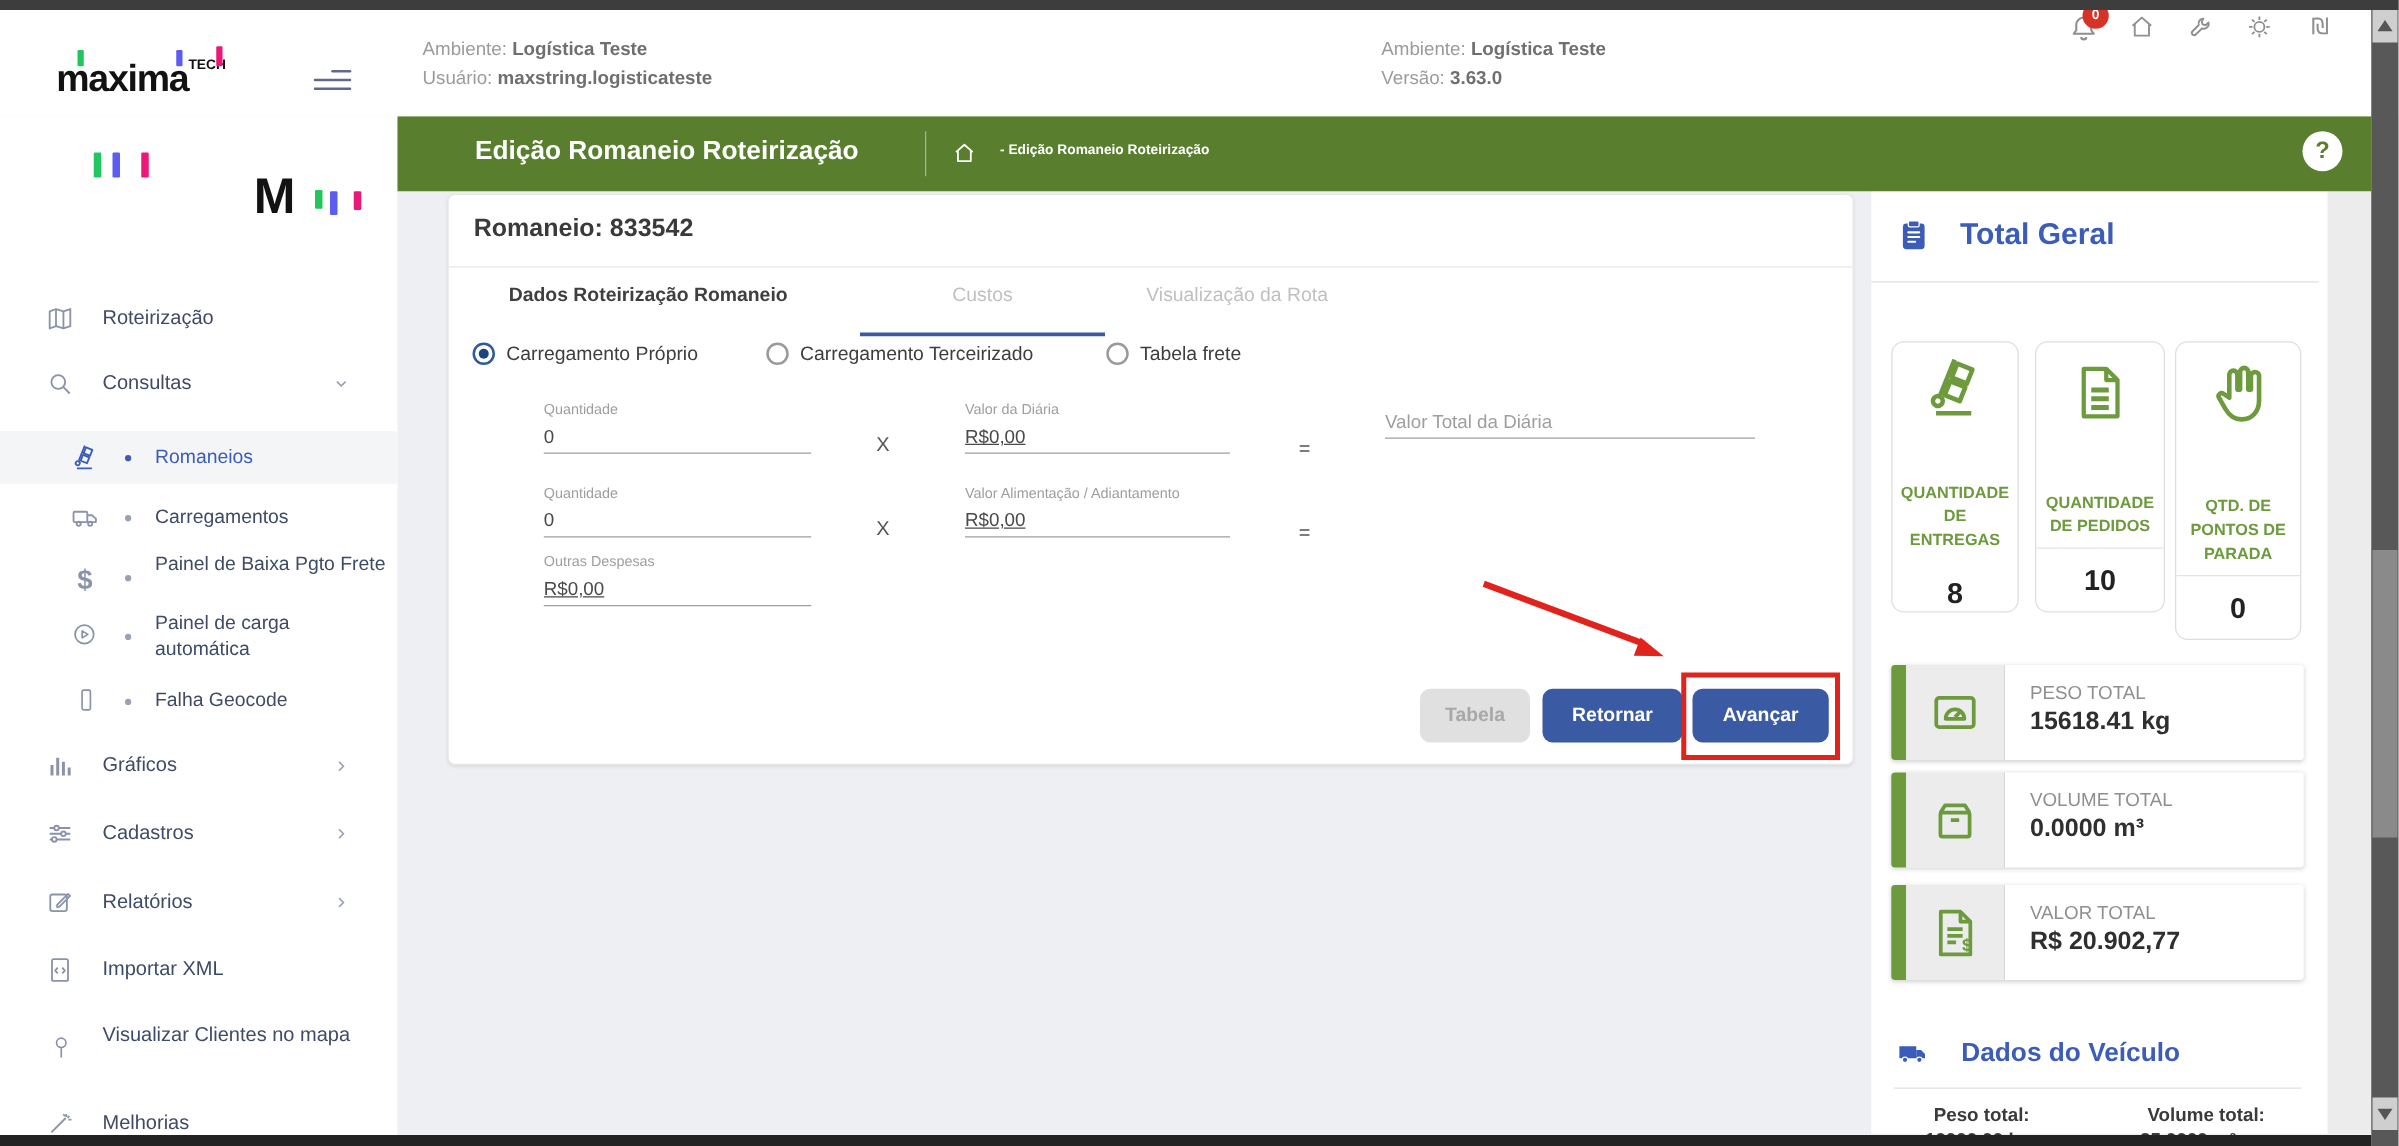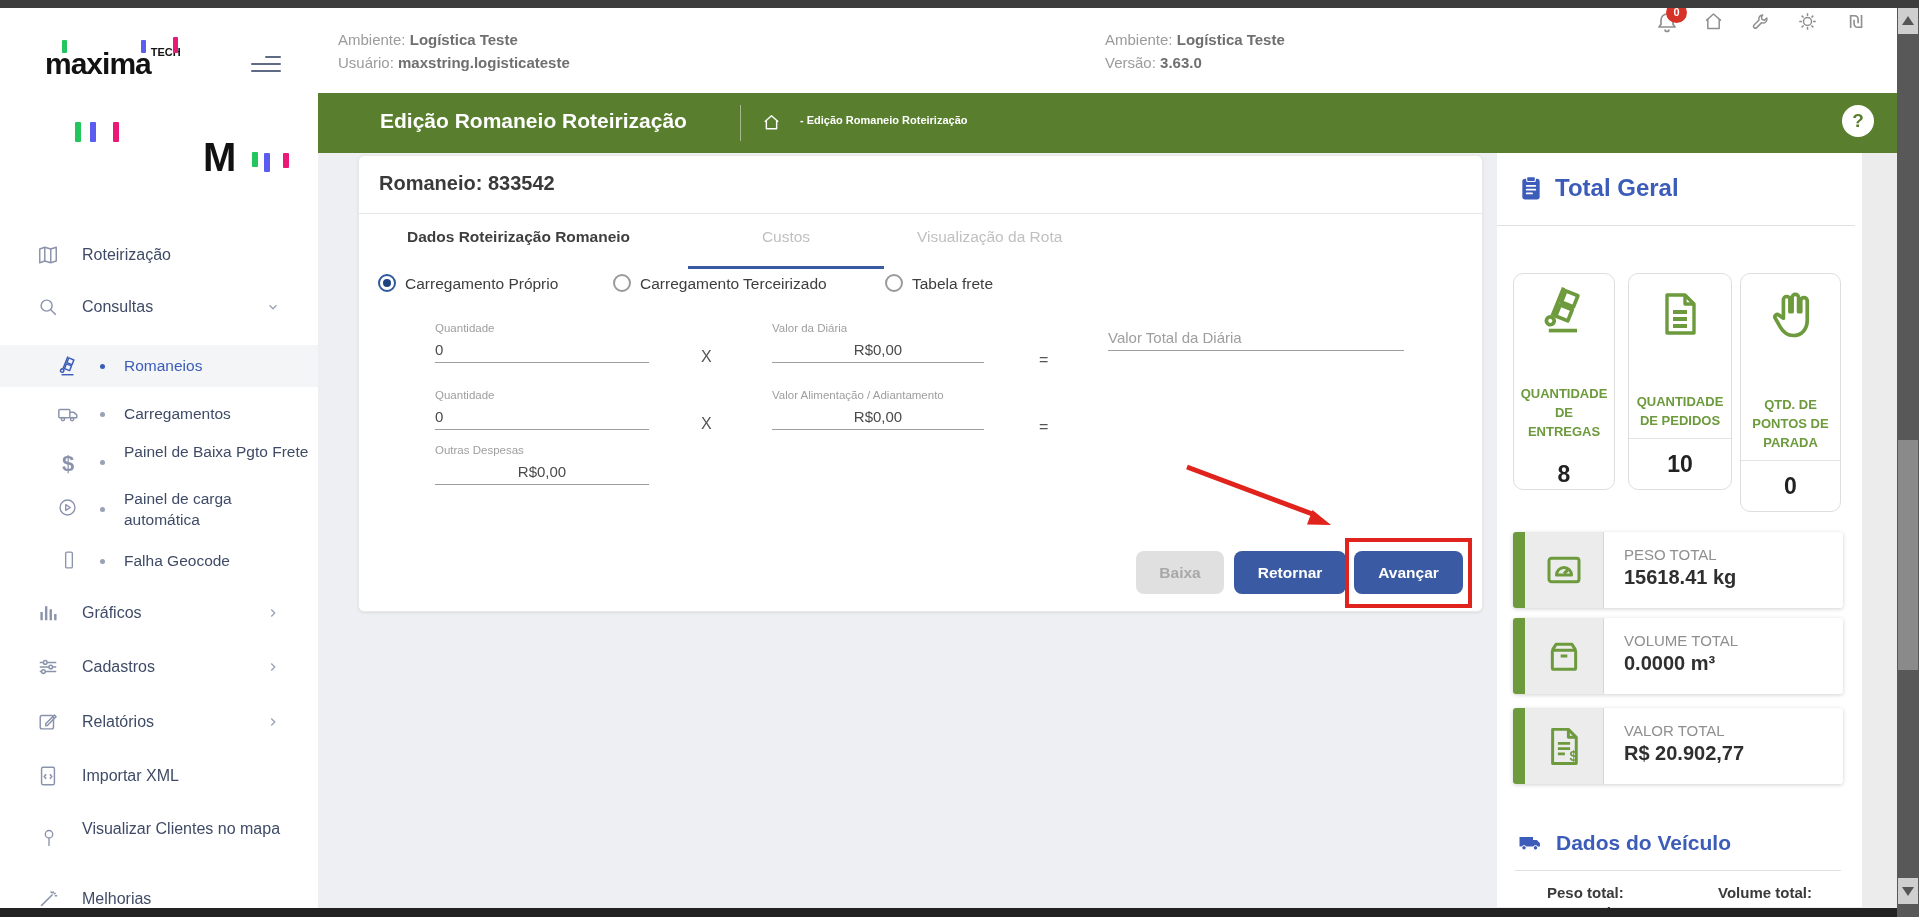--- a/index.html
+++ b/index.html
@@ -65,35 +65,35 @@
   .radio-row { position:absolute; left:0; top:118px; height:24px; width:100%; }
   .radio { position:absolute; width:18px; height:18px; border:2px solid #9a9a9a; border-radius:50%; background:#fff; cursor:pointer; }
   .radio.checked { border-color:#2d5aa0; }
   .radio.checked::after { content:""; position:absolute; left:3px; top:3px; width:8px; height:8px; border-radius:50%; background:#1d4380; }
   .radio-label { position:absolute; top:1px; font-size:15.5px; color:#3e3e3e; }
   .field { position:absolute; }
   .field .f-label { font-size:11.5px; color:#9e9e9e; margin-bottom:3px; }
   .field input { width:100%; border:none; border-bottom:1px solid #9e9e9e; outline:none; font-size:15px; color:#4a4a4a;
                  height:26px; background:transparent; font-family:"Liberation Sans", sans-serif; }
   .field input::placeholder { color:#9e9e9e; }
-  .field input.money { text-align:center; }
+  .field input.money { text-align:left;text-decoration:underline; }
   .op { position:absolute; font-size:16px; color:#555; }
   .btn { position:absolute; top:395px; height:43px; border:none; border-radius:8px; font-size:15.5px; font-weight:bold;
          font-family:"Liberation Sans", sans-serif; cursor:pointer; }
   .btn.disabled { background:#e0e0e0; color:#a8a8a8; cursor:default; }
   .btn.primary { background:#3a5aa4; color:#fff; }
 
   
   .red-rect { position:absolute; left:1345px; top:538px; width:127px; height:70px; border:4px solid #e0231c; z-index:40; }
   .red-arrow { position:absolute; left:1165px; top:452px; z-index:40; pointer-events:none; }
 
   
   .panel { position:absolute; left:1497px; top:153px; width:400px; height:754px; background:#fff; z-index:3; }
   .panel-strip { position:absolute; left:365px; top:0; width:35px; height:754px; background:#ececec; }
-  .panel-h { position:absolute; display:flex; align-items:center; gap:11px; color:#3b5cb8; font-weight:bold; }
+  .panel-h { position:absolute; display:flex; align-items:center; gap:24px; color:#3b5cb8; font-weight:bold; }
   .panel-hr { position:absolute; height:1px; background:#e0e0e0; }
   .stat-card { position:absolute; top:120px; border:1px solid #dedede; border-radius:10px; background:#fff;
                display:flex; flex-direction:column; text-align:center; }
   .stat-icon { height:74px; display:flex; align-items:center; justify-content:center; color:#6c9a3c; padding-top:10px; }
   .stat-label { flex:1; padding:4px 5px 8px; color:#6c9a3c; font-size:13px; font-weight:bold; line-height:19px;margin-top:44px; }
   .stat-sep { height:1px; background:#e3e3e3; }
   .stat-value { height:50px; line-height:50px; font-size:23px; font-weight:bold; color:#222; }
   .trow { position:absolute; left:16px; width:330px; height:76px; background:#fff; box-shadow:0 1px 4px rgba(0,0,0,.18);
           border-radius:3px; display:flex; }
   .trow-green { width:12px; background:#6c9a3c; border-radius:3px 0 0 3px; }
@@ -398,21 +398,21 @@
       <div class="f-label">Valor Alimentação / Adiantamento</div>
       <input class="money" value="R$0,00" style="">
     </div>
     <span class="op" style="left:680px; top:262px;">=</span>
 
     <div class="field" style="left:76px; top:288px; width:214px;">
       <div class="f-label">Outras Despesas</div>
       <input class="money" value="R$0,00" style="">
     </div>
 
-    <button class="btn disabled" style="left:777px; width:88px;">Baixa</button>
+    <button class="btn disabled" style="left:777px; width:88px;">Tabela</button>
     <button class="btn primary" style="left:875px; width:112px;">Retornar</button>
     <button class="btn primary" style="left:995px; width:109px;">Avançar</button>
   </div>
 
   <div class="red-rect"></div>
   <svg class="red-arrow" width="180" height="90">
     <line x1="22" y1="15" x2="150" y2="63" stroke="#e0231c" stroke-width="5"></line>
     <polygon points="166,73 147.5,58 142,72.5" fill="#e0231c"></polygon>
   </svg>
 

